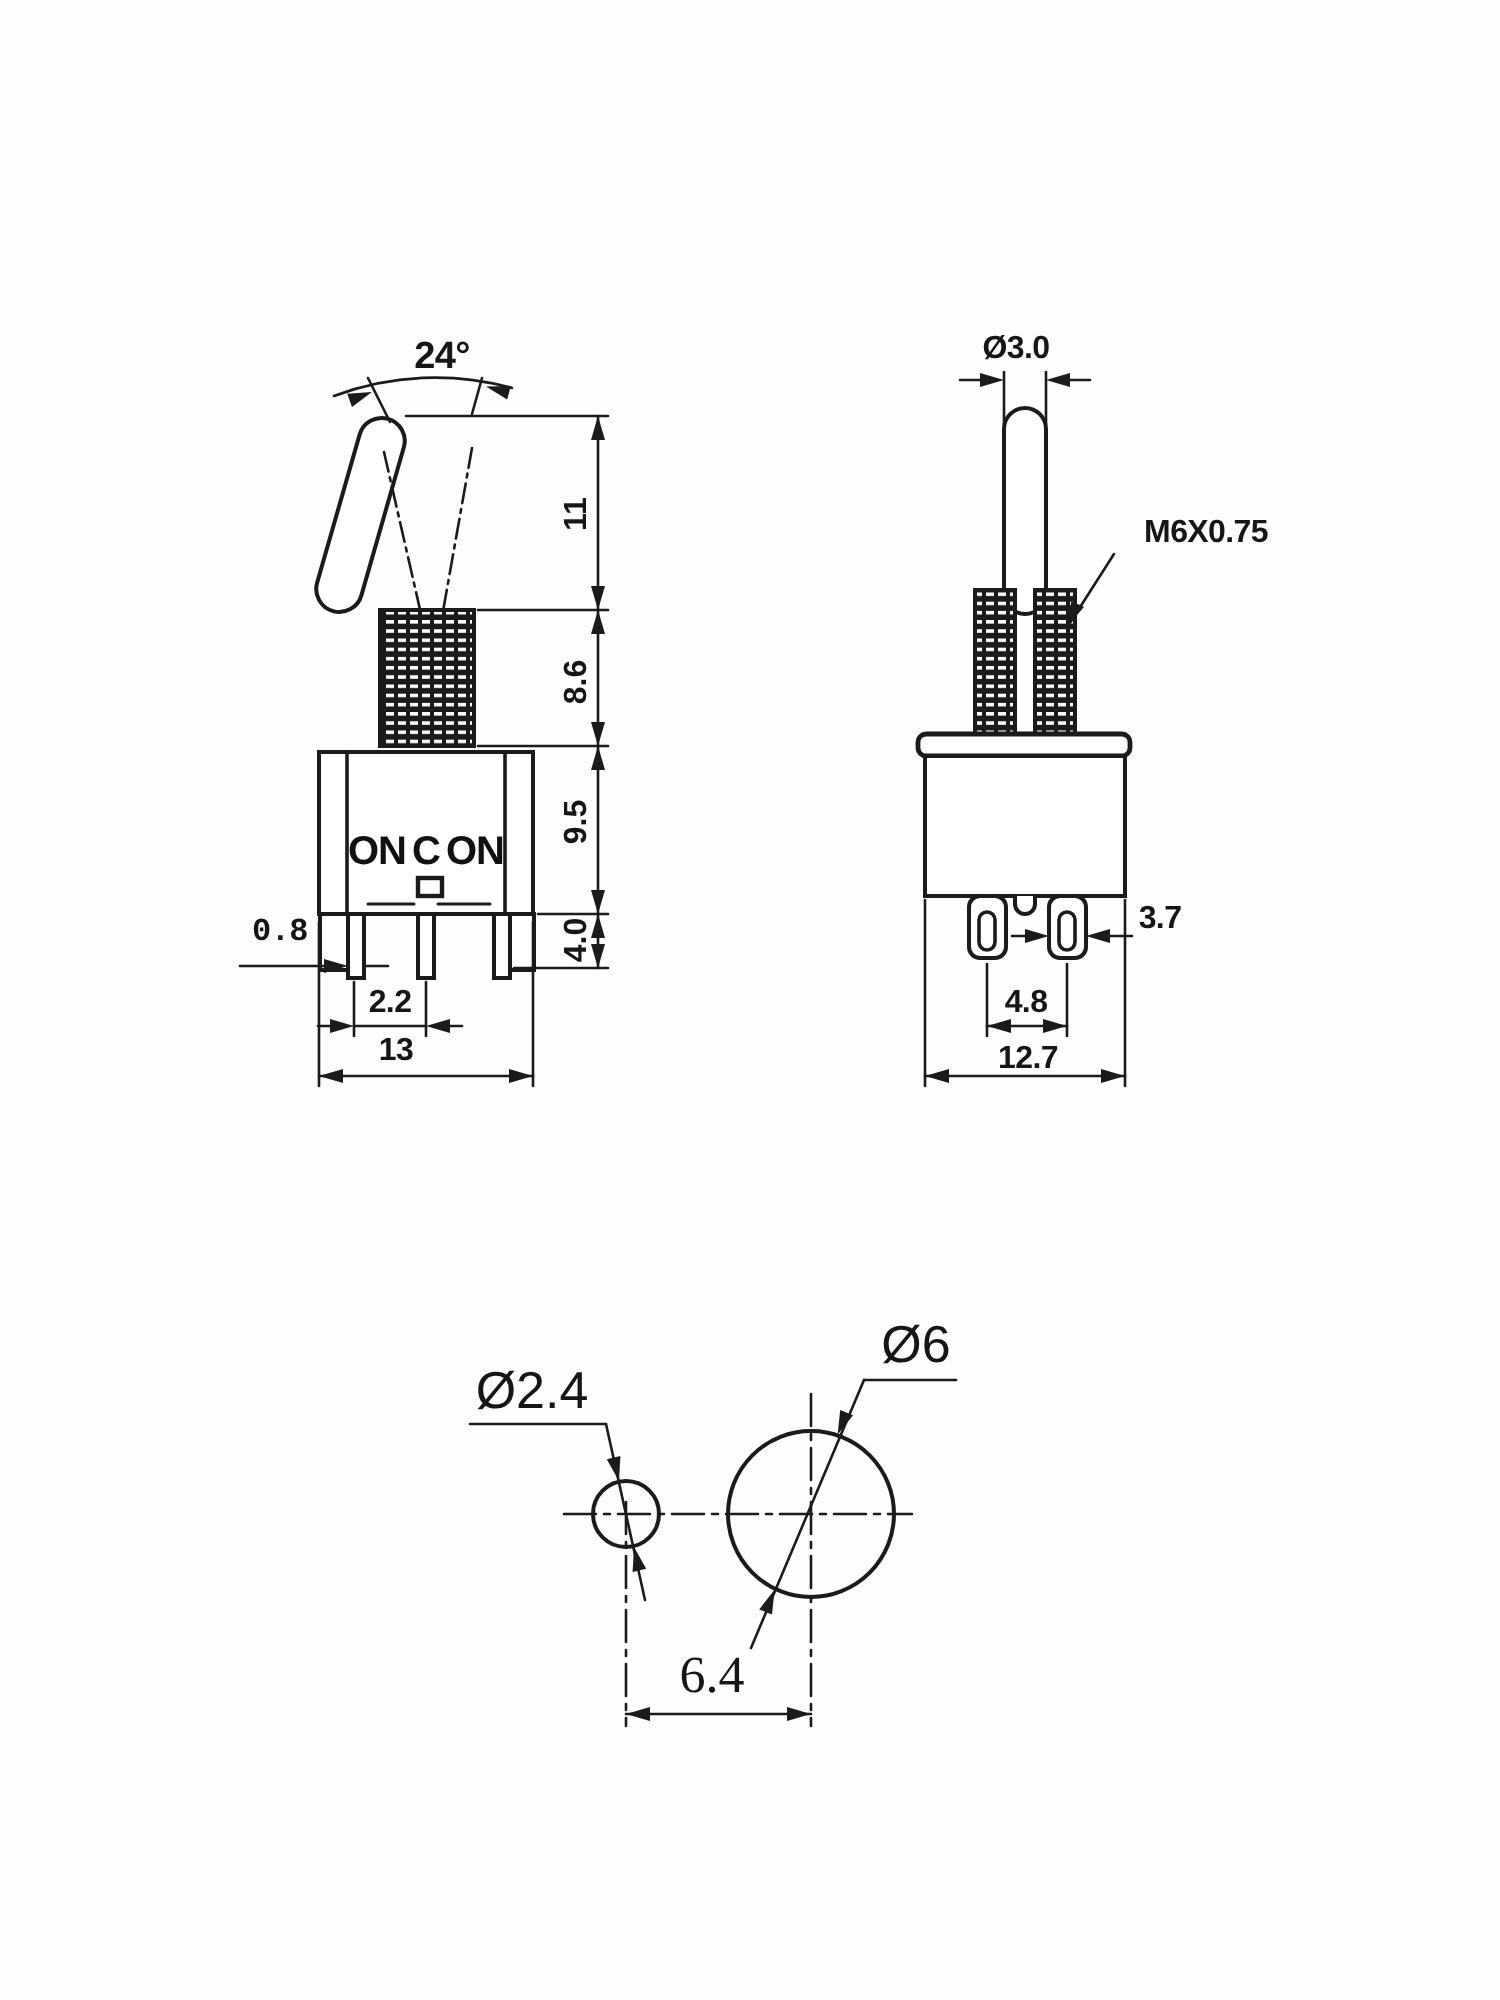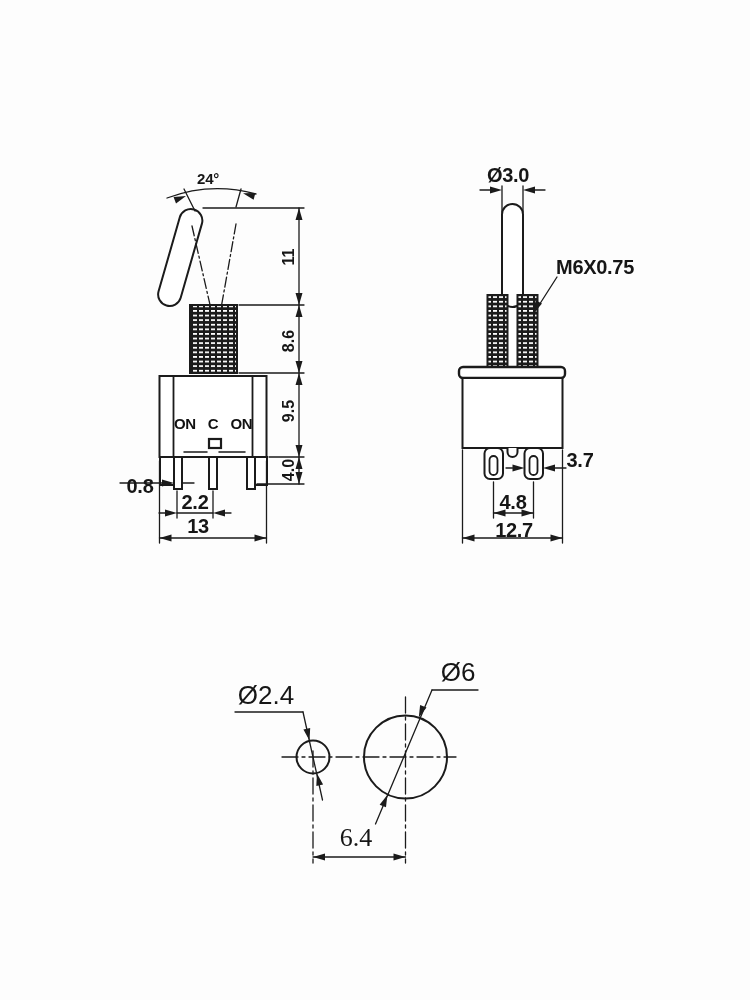--- a/index.html
+++ b/index.html
@@ -7,21 +7,21 @@
     width:750px;height:1000px;
     background:#fdfdfd;
     font-family:"Liberation Sans", sans-serif;
     color:#1b1b1b;
     overflow:hidden;
   }
   #stage{position:relative;width:750px;height:1000px;background:#fdfdfd;}
   #linework{position:absolute;left:0;top:0;}
   .lbl{
     position:absolute;
-    font-size:20px;
+    font-size:16px;
     font-weight:bold;
     color:#161616;
     text-align:center;
     white-space:nowrap;
     line-height:18px;
     letter-spacing:-0.3px;
   }
   .vlbl{
     position:absolute;
     font-size:16px;
@@ -36,21 +36,21 @@
   .big{
     font-size:26px;
     font-weight:normal;
     letter-spacing:0;
     line-height:28px;
   }
   .marking-row{
     position:absolute;
     left:174px;top:415px;width:78px;
     display:flex;justify-content:space-between;
-    font-size:15px;font-weight:bold;letter-spacing:-0.5px;
+    font-size:20px;font-weight:bold;letter-spacing:-0.5px;
     color:#111;
   }
 </style>
 </head>
 <body>
 
 <div id="stage">
 
   <svg id="linework" width="750" height="1000" viewBox="0 0 750 1000" fill="none" stroke="#1b1b1b" stroke-width="2" stroke-linecap="round">
 
@@ -227,28 +227,28 @@
       </g>
 
       <g stroke-width="1.3">
         <path d="M313 857 L405.5 857"></path>
         <path d="M313 857 L325 853.5 L325 860.5 Z" fill="#1b1b1b" stroke="none"></path>
         <path d="M405.5 857 L393.5 853.5 L393.5 860.5 Z" fill="#1b1b1b" stroke="none"></path>
       </g>
     </g>
   </svg>
 
-  <div class="lbl" style="left:188px;top:170px;width:40px;font-size:15px;">24°</div>
+  <div class="lbl" style="left:201px;top:170px;width:40px;font-size:19px;">24°</div>
 
   <div class="vlbl" style="left:269px;top:248px;">11</div>
   <div class="vlbl" style="left:269px;top:332px;">8.6</div>
   <div class="vlbl" style="left:269px;top:402px;">9.5</div>
   <div class="vlbl" style="left:269px;top:461px;">4.0</div>
 
-  <div class="lbl" style="left:122px;top:477px;width:36px;">0.8</div>
+  <div class="lbl" style="left:122px;top:457px;width:36px;font-family:Liberation Mono, monospace;">0.8</div>
   <div class="lbl" style="left:177px;top:493px;width:36px;">2.2</div>
   <div class="lbl" style="left:180px;top:517px;width:36px;">13</div>
 
   <div class="marking-row">
     <span>ON</span>
     <span>C</span>
     <span>ON</span>
   </div>
 
   <div class="lbl" style="left:486px;top:166px;width:44px;">Ø3.0</div>

